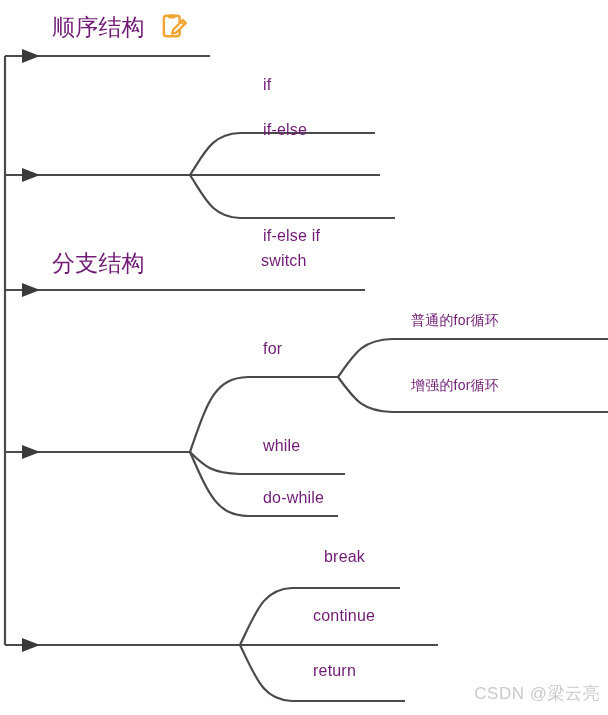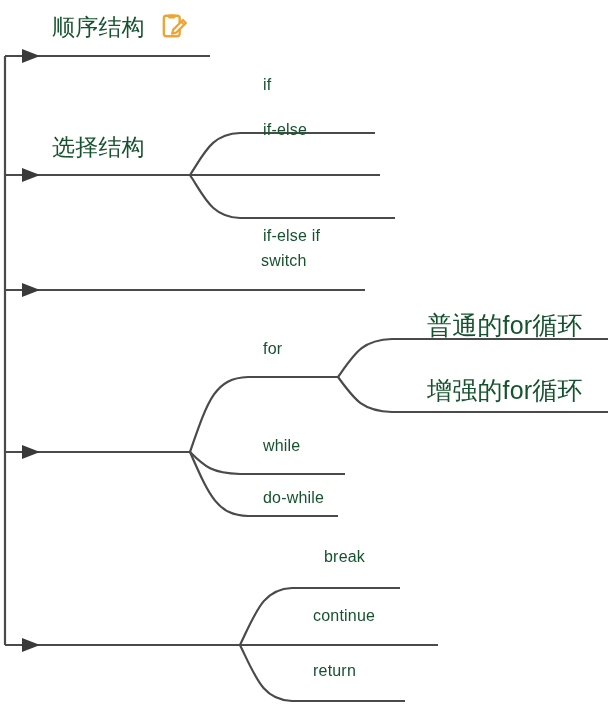--- a/index.html
+++ b/index.html
@@ -19,28 +19,27 @@
   }
   #wires {
     position: absolute;
     left: 0;
     top: 0;
     width: 608px;
     height: 715px;
   }
   .node-label {
     position: absolute;
-    color: #14532d;
+    color: #701a75;
     white-space: nowrap;
     line-height: 1;
     letter-spacing: 0.2px;
   }
   .lvl1 {
-    font-size: 25px;
-    margin-left: 16px;
+    font-size: 14px;
   }
   .lvl2 {
     font-size: 23px;
   }
   .lvl3 {
     font-size: 16px;
   }
   .edit-icon {
     position: absolute;
     width: 26px;
@@ -101,22 +100,22 @@
 
   <span class="edit-icon" style="left:162px; top:12px;">
     <svg viewBox="0 0 28 30" width="26" height="28">
       <path d="M4.5,4 h12 a2.5,2.5 0 0 1 2.5,2.5 v17 a2.5,2.5 0 0 1 -2.5,2.5 h-12 a2.5,2.5 0 0 1 -2.5,-2.5 v-17 a2.5,2.5 0 0 1 2.5,-2.5 z" fill="none" stroke="#f0a431" stroke-width="2.6"></path>
       <path d="M8,2.5 h5 a1.6,1.6 0 0 1 1.6,1.6 v1.2 a1.6,1.6 0 0 1 -1.6,1.6 h-5 a1.6,1.6 0 0 1 -1.6,-1.6 v-1.2 a1.6,1.6 0 0 1 1.6,-1.6 z" fill="#f0a431"></path>
       <path d="M22.5,8.5 l3.2,3.2 -10.4,10.4 -4.4,1.2 1.2,-4.4 z" fill="#ffffff" stroke="#f0a431" stroke-width="2.4" stroke-linejoin="round"></path>
       <path d="M20.6,10.4 l3.2,3.2" stroke="#f0a431" stroke-width="2"></path>
     </svg>
   </span>
 
-  <div class="node-label lvl2" style="left:52px; top:136px;">选择结构</div>
 
+  <div class="node-label lvl2" style="left:52px; top:252px;">分支结构</div>
 
 
 
   <div class="node-label lvl3" style="left:263px; top:77px;">if</div>
 
   <div class="node-label lvl3" style="left:263px; top:122px;">if-else</div>
 
   <div class="node-label lvl3" style="left:263px; top:196px;margin-top:32px;">if-else if</div>
 
   <div class="node-label lvl3" style="left:261px; top:253px;">switch</div>
@@ -130,14 +129,15 @@
   <div class="node-label lvl1" style="left:411px; top:313px;">普通的for循环</div>
 
   <div class="node-label lvl1" style="left:411px; top:378px;">增强的for循环</div>
 
   <div class="node-label lvl3" style="left:324px; top:549px;">break</div>
 
   <div class="node-label lvl3" style="left:313px; top:608px;">continue</div>
 
   <div class="node-label lvl3" style="left:313px; top:663px;">return</div>
 
+  <div class="watermark">CSDN @梁云亮</div>
 
 </div>
 
 </body></html>

